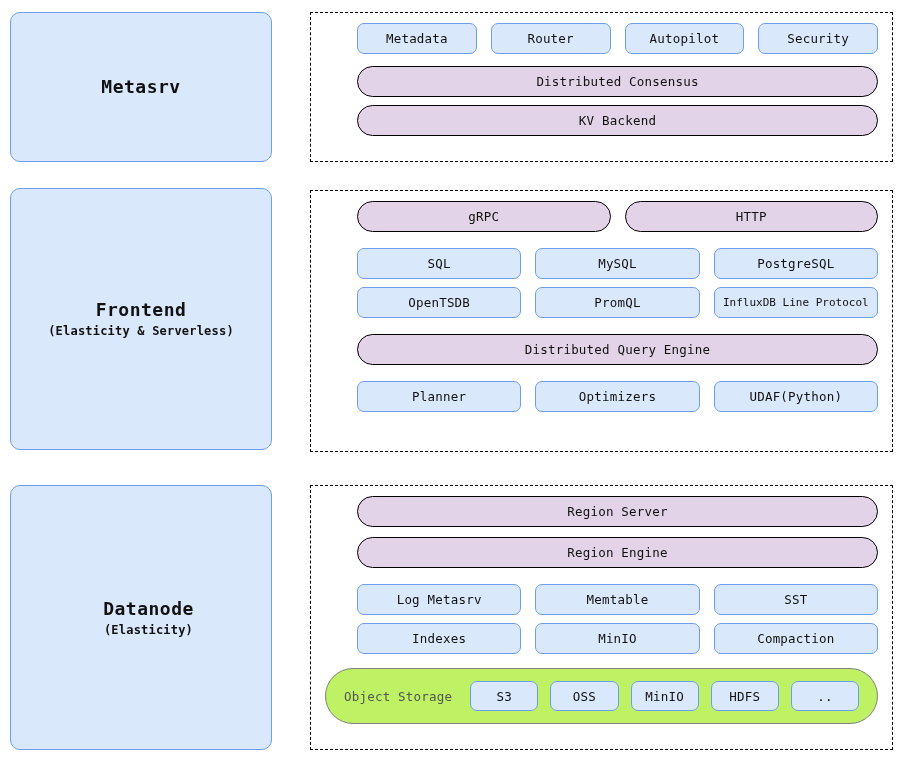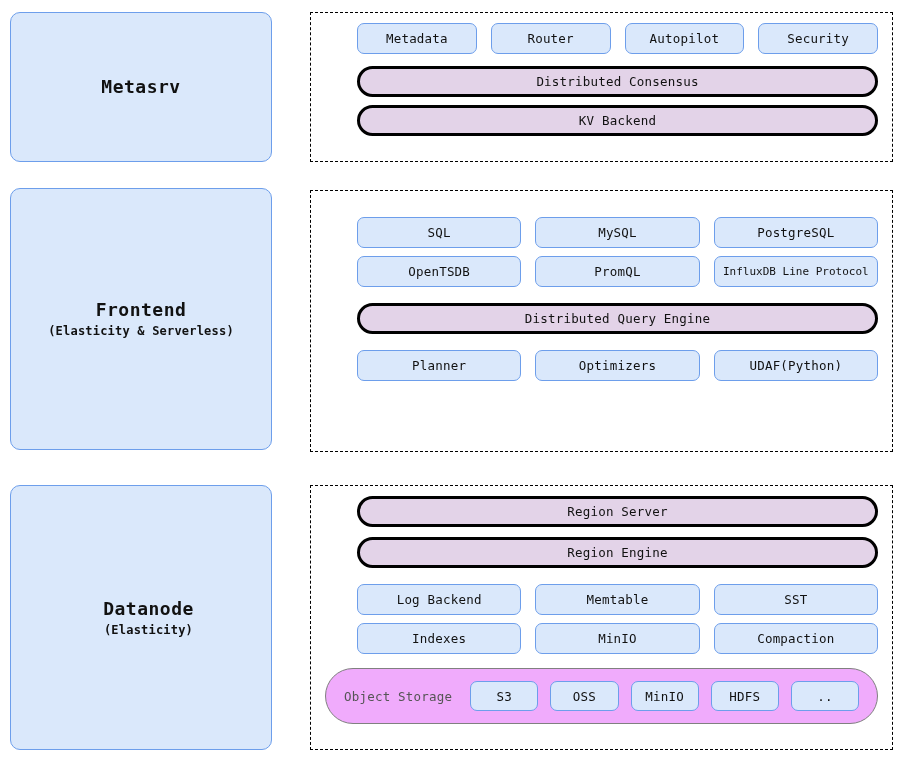--- a/index.html
+++ b/index.html
@@ -94,37 +94,37 @@
     height: 31px;
     white-space: nowrap;
   }
   .chip.small { font-size: 11px; letter-spacing: 0px; }
 
   
   .pill {
     flex: 1 1 0;
     box-sizing: border-box;
     background: #e3d3e8;
-    border: 3px solid #000000;
+    border: 1px solid #000000;
     border-radius: 999px;
     display: flex;
     align-items: center;
     justify-content: center;
     text-align: center;
     font-size: 12.5px;
     color: #111111;
     letter-spacing: 0.2px;
     height: 31px;
     white-space: nowrap;
   }
 
   
   .storage {
     box-sizing: border-box;
-    background: #f0abfc;
+    background: #bef264;
     border: 1px solid #808080;
     border-radius: 999px;
     display: flex;
     align-items: center;
     gap: 12px;
     padding: 10px 18px;
     height: 56px;
   }
   .storage-label {
     font-size: 12.5px;
@@ -170,20 +170,24 @@
       <div class="pill">KV Backend</div>
     </div>
   </div>
 
   <div class="role-box role-frontend">
     <div class="role-title">Frontend</div>
     <div class="role-sub">(Elasticity &amp; Serverless)</div>
   </div>
 
   <div class="group group-frontend">
+    <div class="row">
+      <div class="pill">gRPC</div>
+      <div class="pill">HTTP</div>
+    </div>
     <div class="sp-16"></div>
     <div class="row">
       <div class="chip">SQL</div>
       <div class="chip">MySQL</div>
       <div class="chip">PostgreSQL</div>
     </div>
     <div class="sp-8"></div>
     <div class="row">
       <div class="chip">OpenTSDB</div>
       <div class="chip">PromQL</div>
@@ -209,21 +213,21 @@
   <div class="group group-datanode">
     <div class="row">
       <div class="pill">Region Server</div>
     </div>
     <div class="sp-10"></div>
     <div class="row">
       <div class="pill">Region Engine</div>
     </div>
     <div class="sp-16"></div>
     <div class="row">
-      <div class="chip">Log Backend</div>
+      <div class="chip">Log Metasrv</div>
       <div class="chip">Memtable</div>
       <div class="chip">SST</div>
     </div>
     <div class="sp-8"></div>
     <div class="row">
       <div class="chip">Indexes</div>
       <div class="chip">MinIO</div>
       <div class="chip">Compaction</div>
     </div>
     <div class="sp-14"></div>

